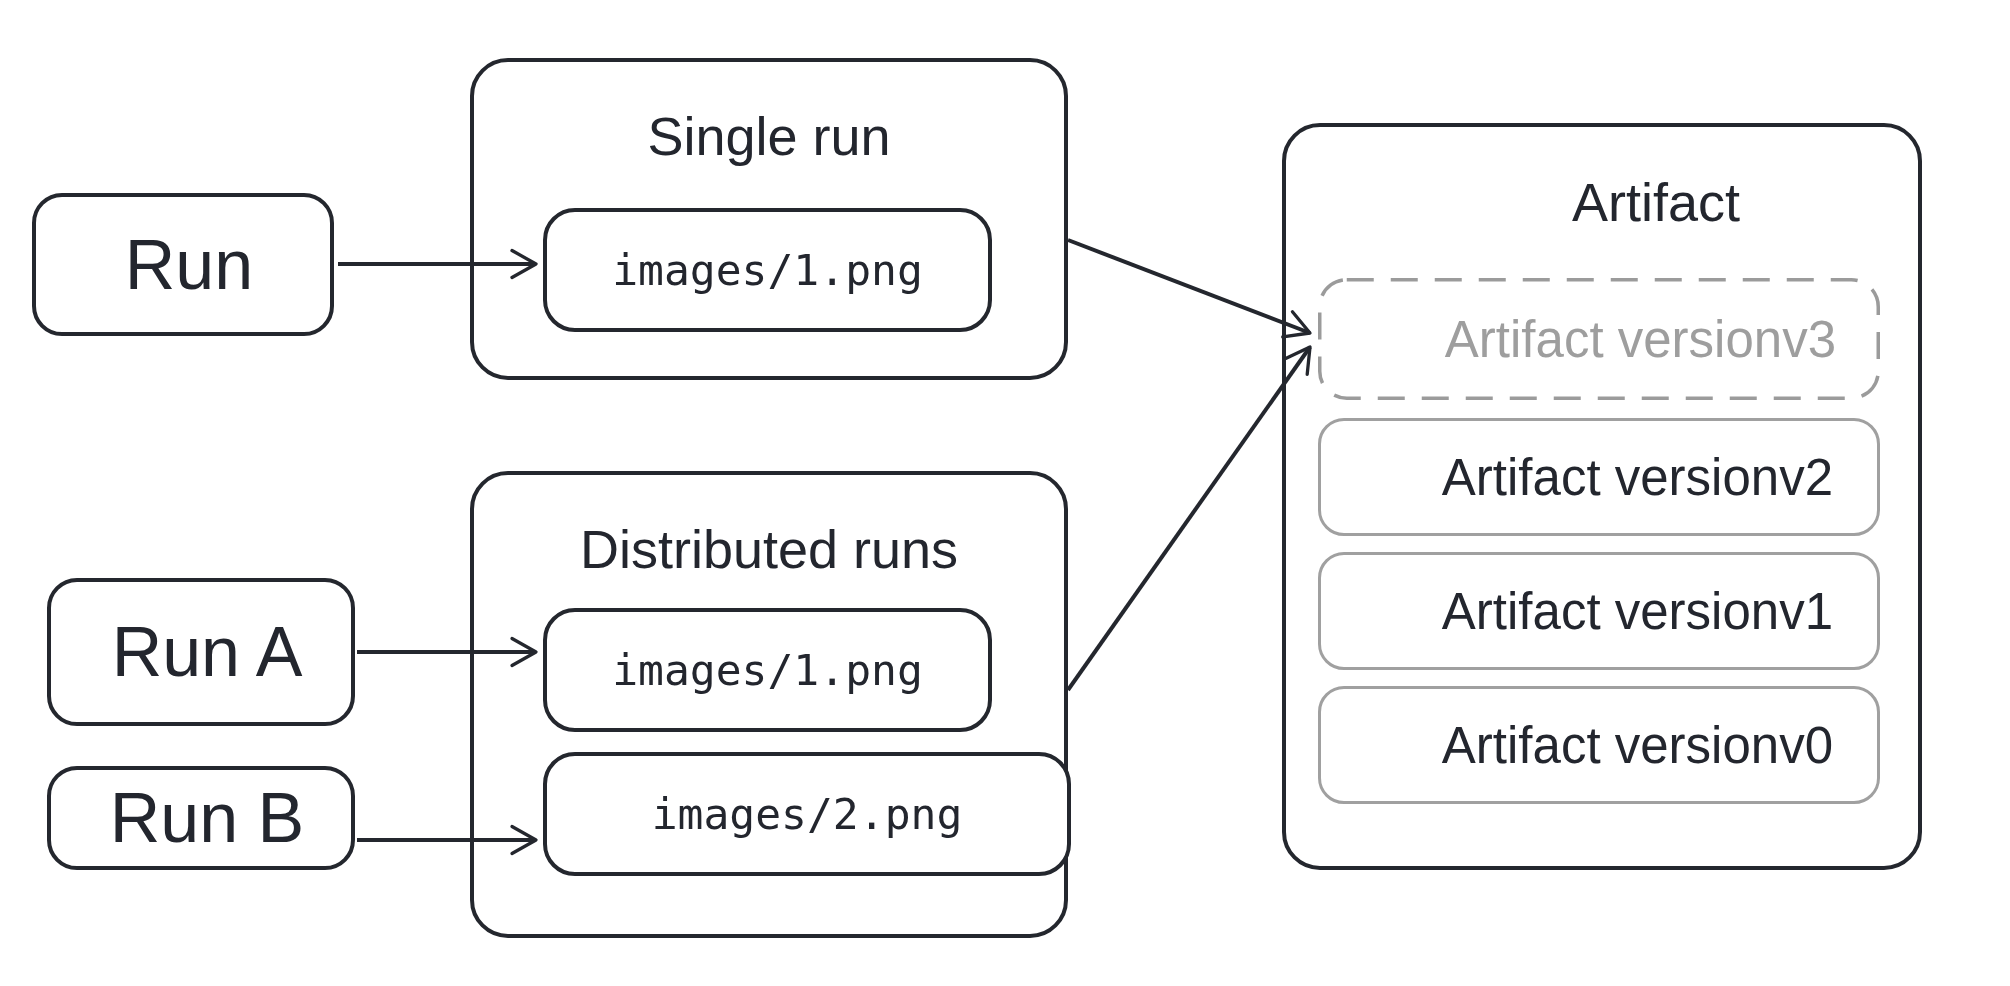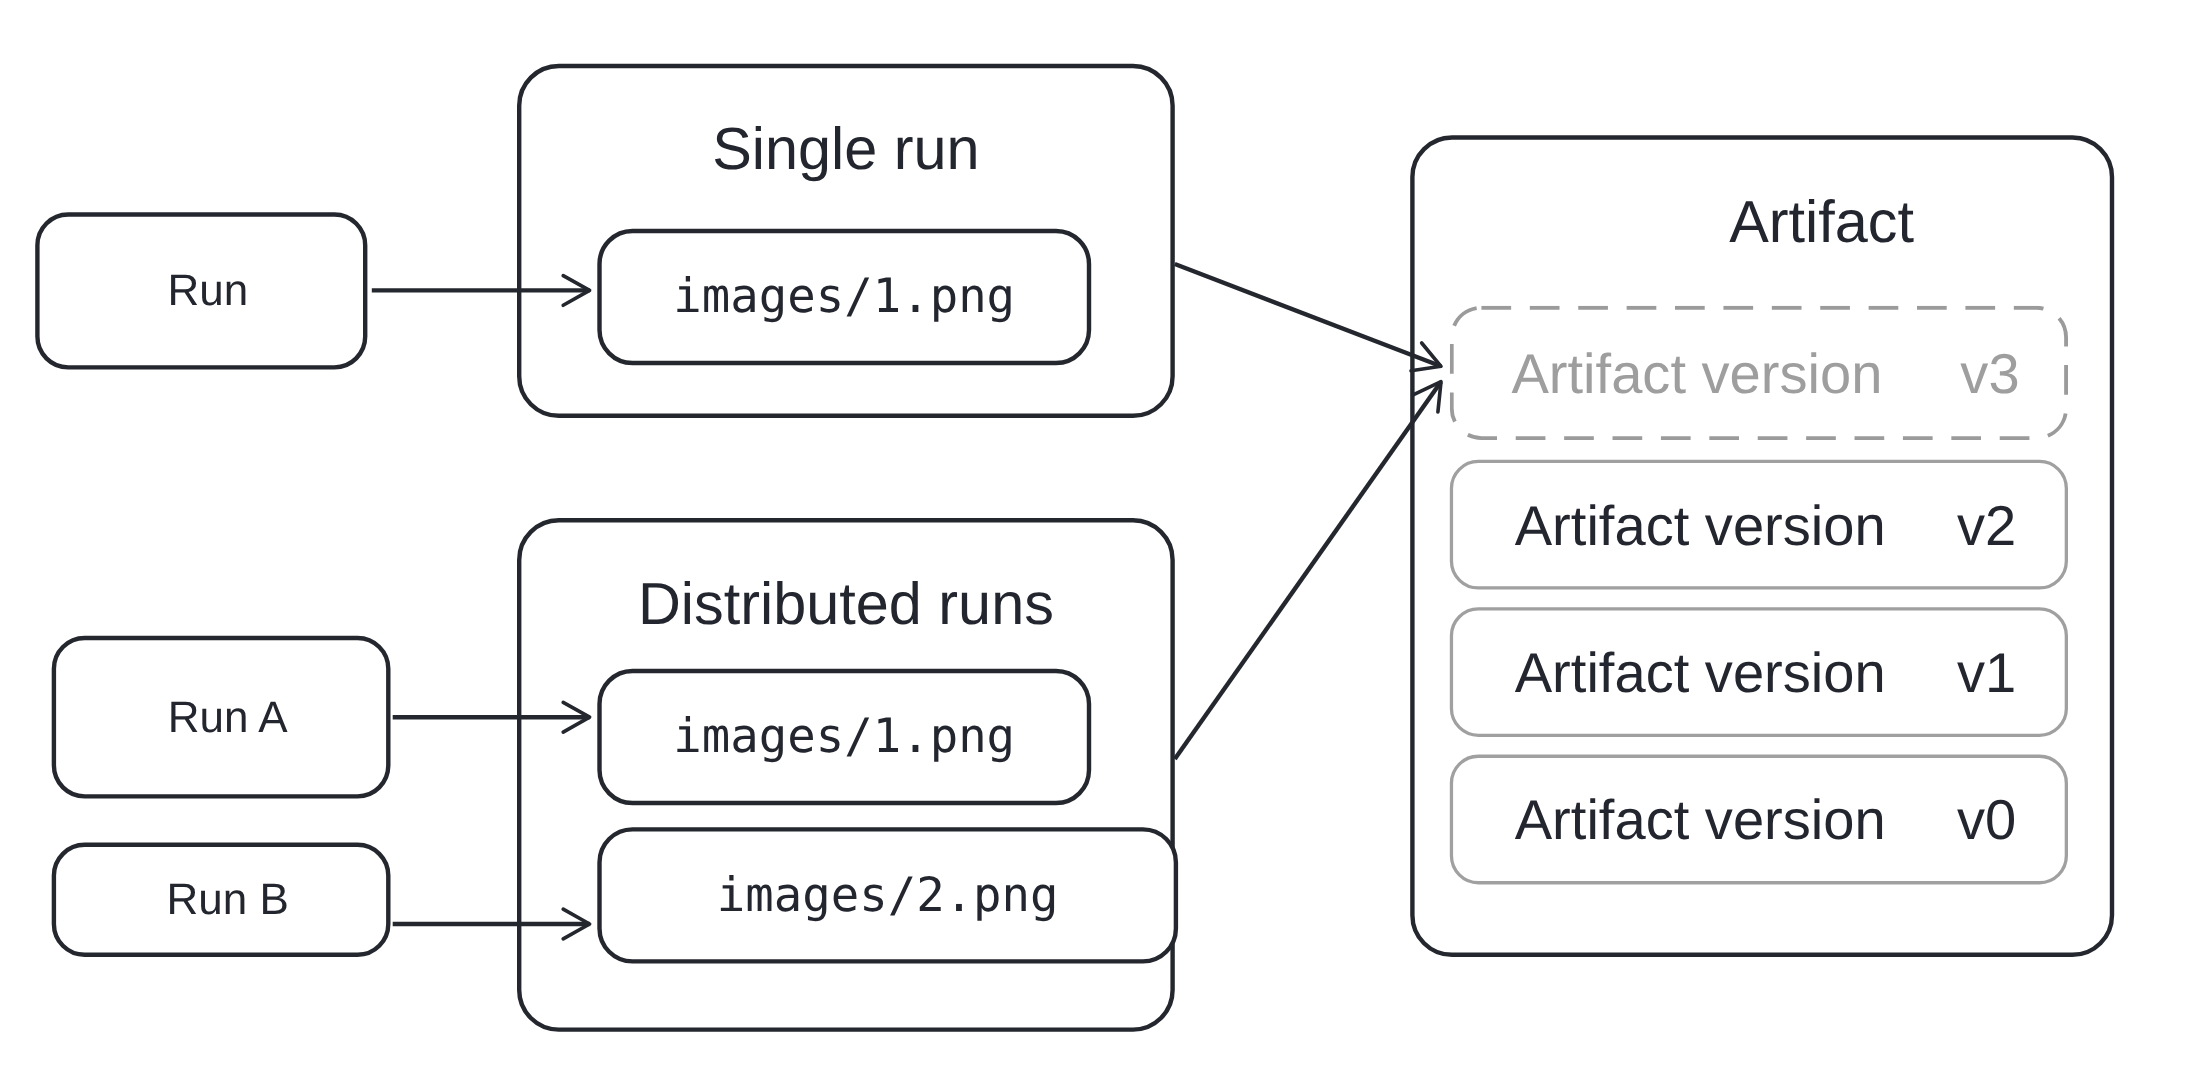--- a/index.html
+++ b/index.html
@@ -26,28 +26,28 @@
     border:4px solid var(--stroke-dark);
     border-radius:38px;
     background:var(--bg);
   }
   .group-title{
     position:absolute;
     display:flex;align-items:center;justify-content:center;
     font-size:54px;line-height:64px;color:var(--text-dark);
     letter-spacing:0px;white-space:nowrap;
   }
-  .run-label{font-size:40px;color:var(--text-dark);white-space:nowrap;margin-left:12px;}
+  .run-label{font-size:70px;color:var(--text-dark);white-space:nowrap;margin-left:12px;}
   .file-box{border-radius:32px;}
   .mono{font-family:"DejaVu Sans Mono","Liberation Mono",monospace;font-size:43px;color:var(--text-dark);white-space:nowrap;}
 
   
   .version-row{
     position:absolute;
-    display:flex;align-items:center;justify-content:space-between;
+    display:flex;align-items:center;justify-content:flex-end;
     padding:0 44px 0 56px;
     border:3px solid #a0a0a0;
     border-radius:26px;
     background:var(--bg);
     font-size:51px;white-space:nowrap;
   }
   .version-row .v-label{color:var(--text-dark);}
   .version-row .v-num{color:var(--text-dark);}
   .version-row.pending{border:none;border-radius:28px;}
   .version-row.pending .v-label,

